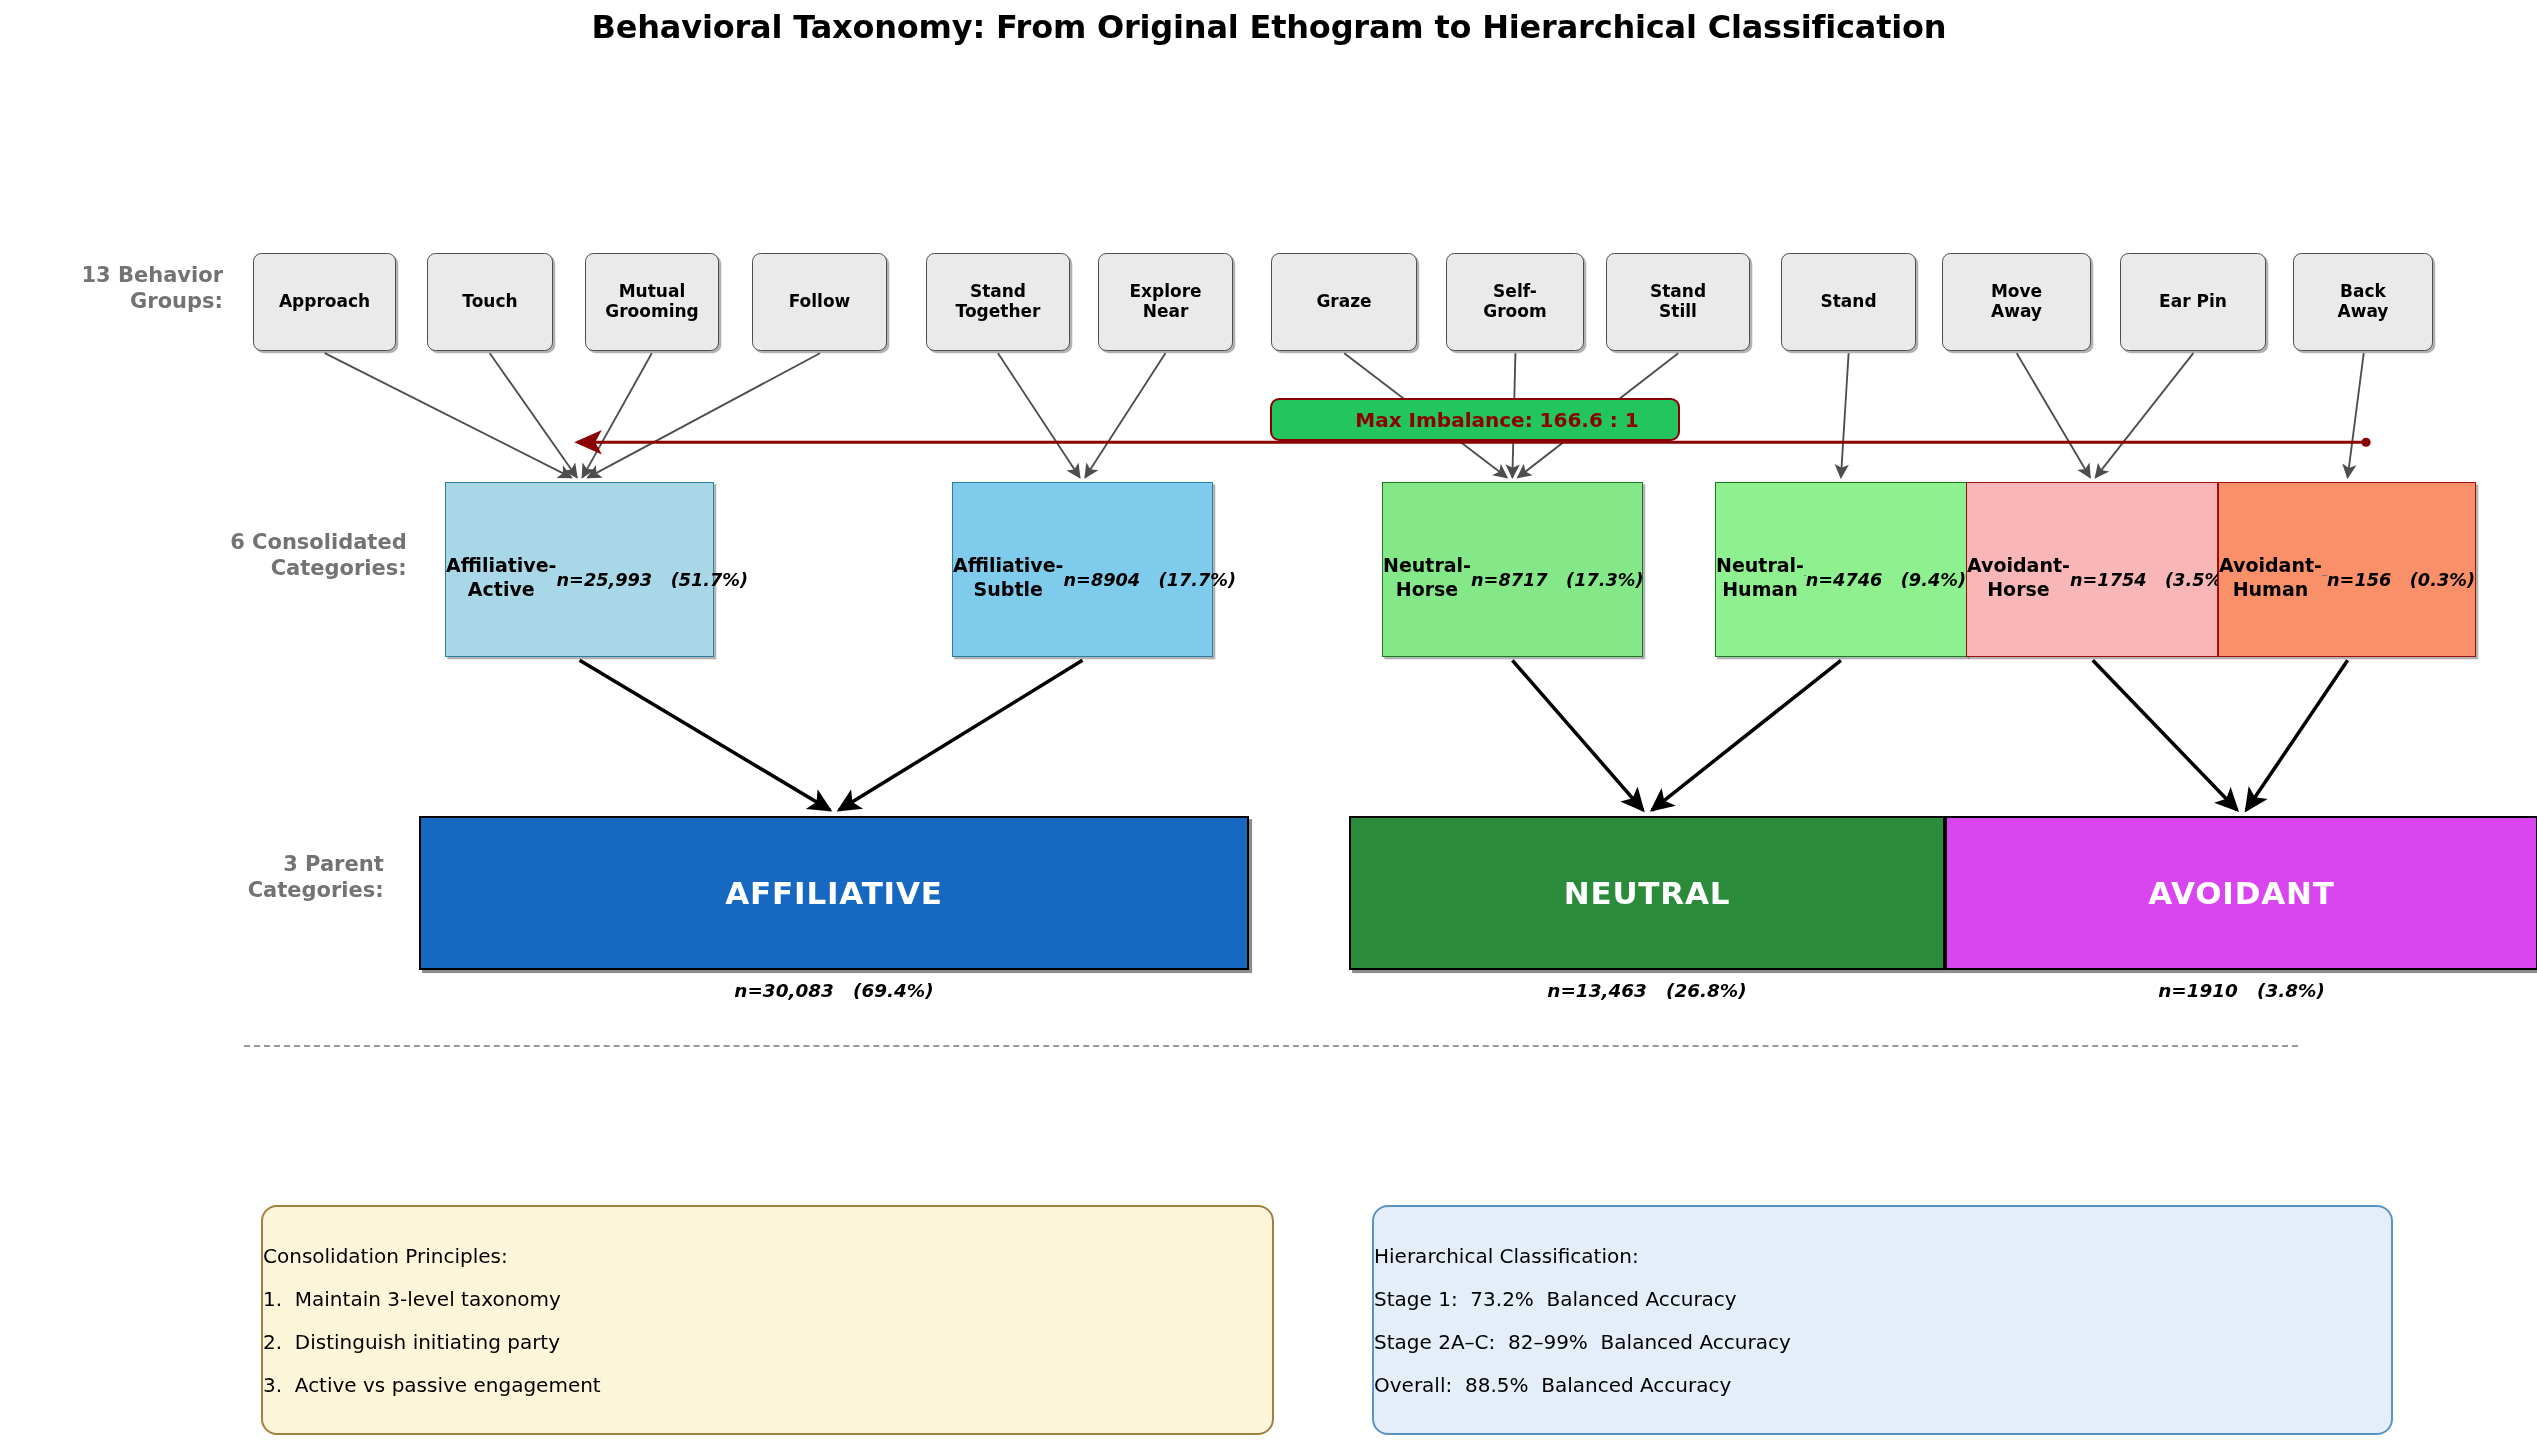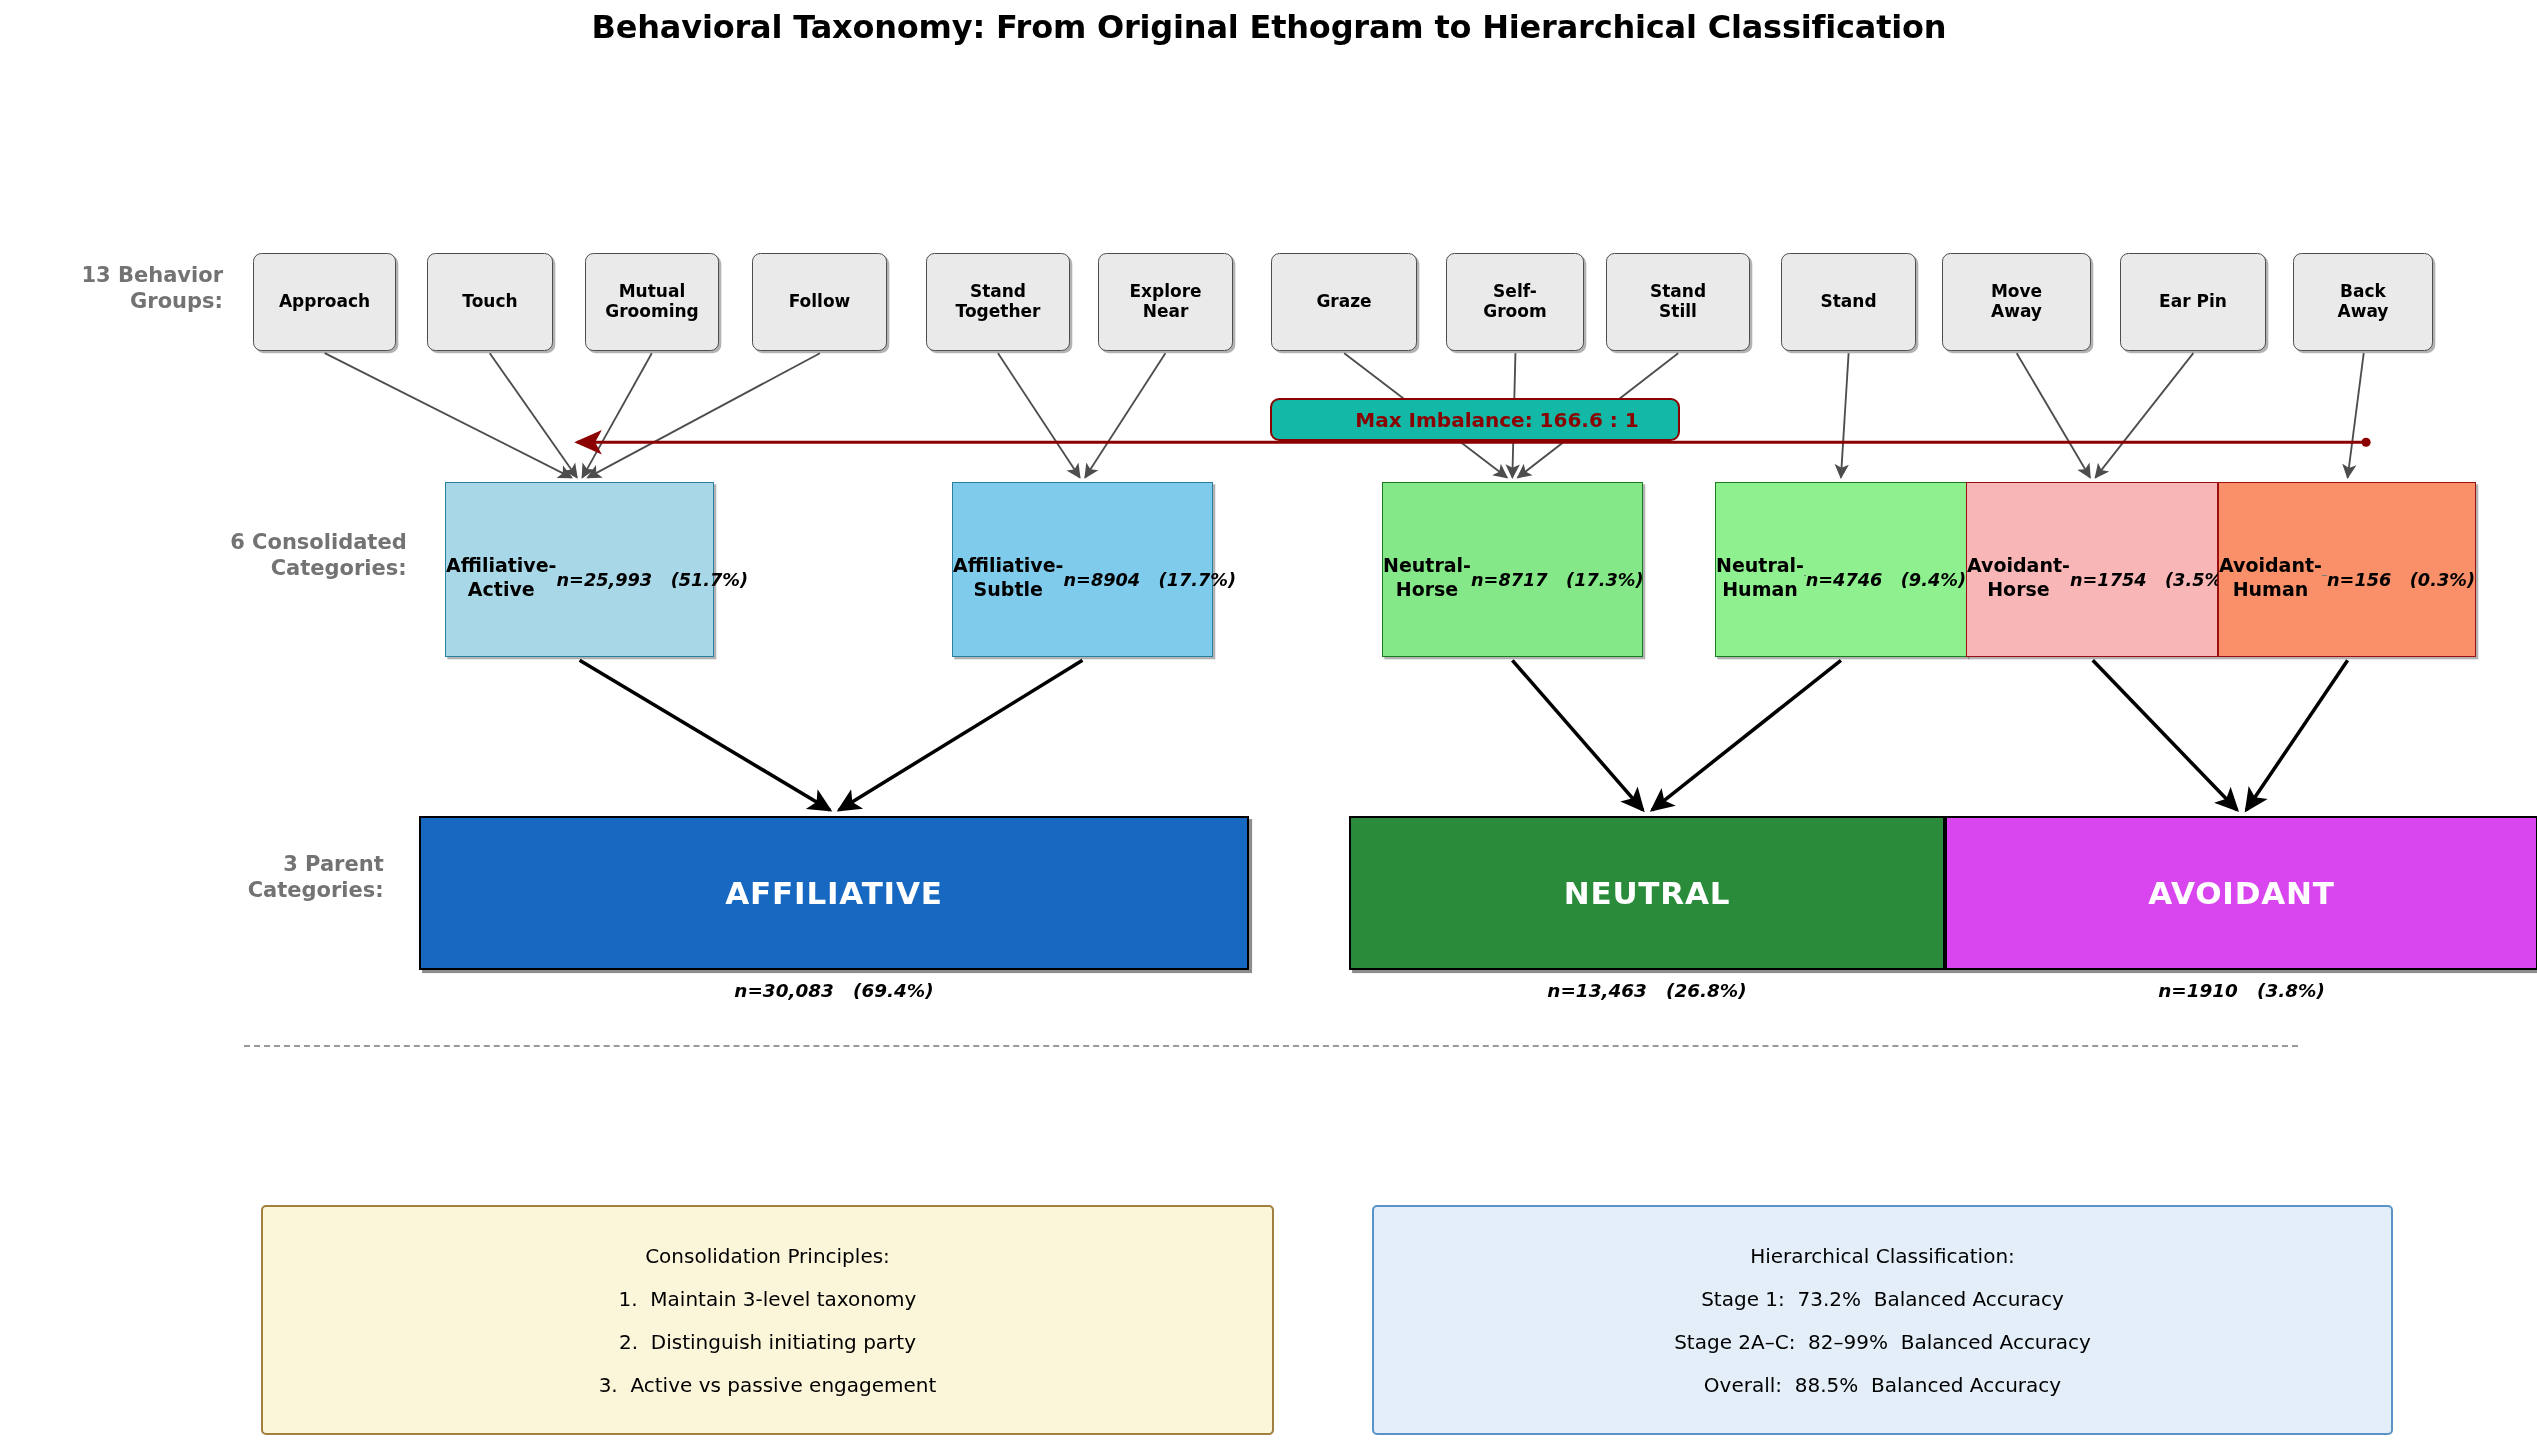--- a/index.html
+++ b/index.html
@@ -132,45 +132,45 @@
     font-size: 18.4px;
     font-style: italic;
     font-weight: bold;
     color: #000;
     white-space: pre;
   }
 
   
   .imbalance {
     position: absolute;
-    background: #14b8a6;
+    background: #22c55e;
     border: 2.3px solid #8b0000;
     border-radius: 9.2px;
     color: #8b0000;
     font-size: 20px;
     font-weight: bold;
     display: flex;
     align-items: center;
     justify-content: center;
     box-sizing: border-box;
     z-index: 3;
     white-space: pre;
     padding-left: 44px;
   }
 
   
   .panel {
     position: absolute;
     box-sizing: border-box;
-    border-radius: 5px;
+    border-radius: 16px;
     border-width: 2.3px;
     border-style: solid;
     display: flex;
     flex-direction: column;
-    align-items: center;
+    align-items: flex-start;
     justify-content: center;
   }
   .panel .panel-line {
     font-size: 20px;
     color: #000;
     text-align: center;
     white-space: pre;
     line-height: 1.0;
     margin: 0;
     padding: 0;

